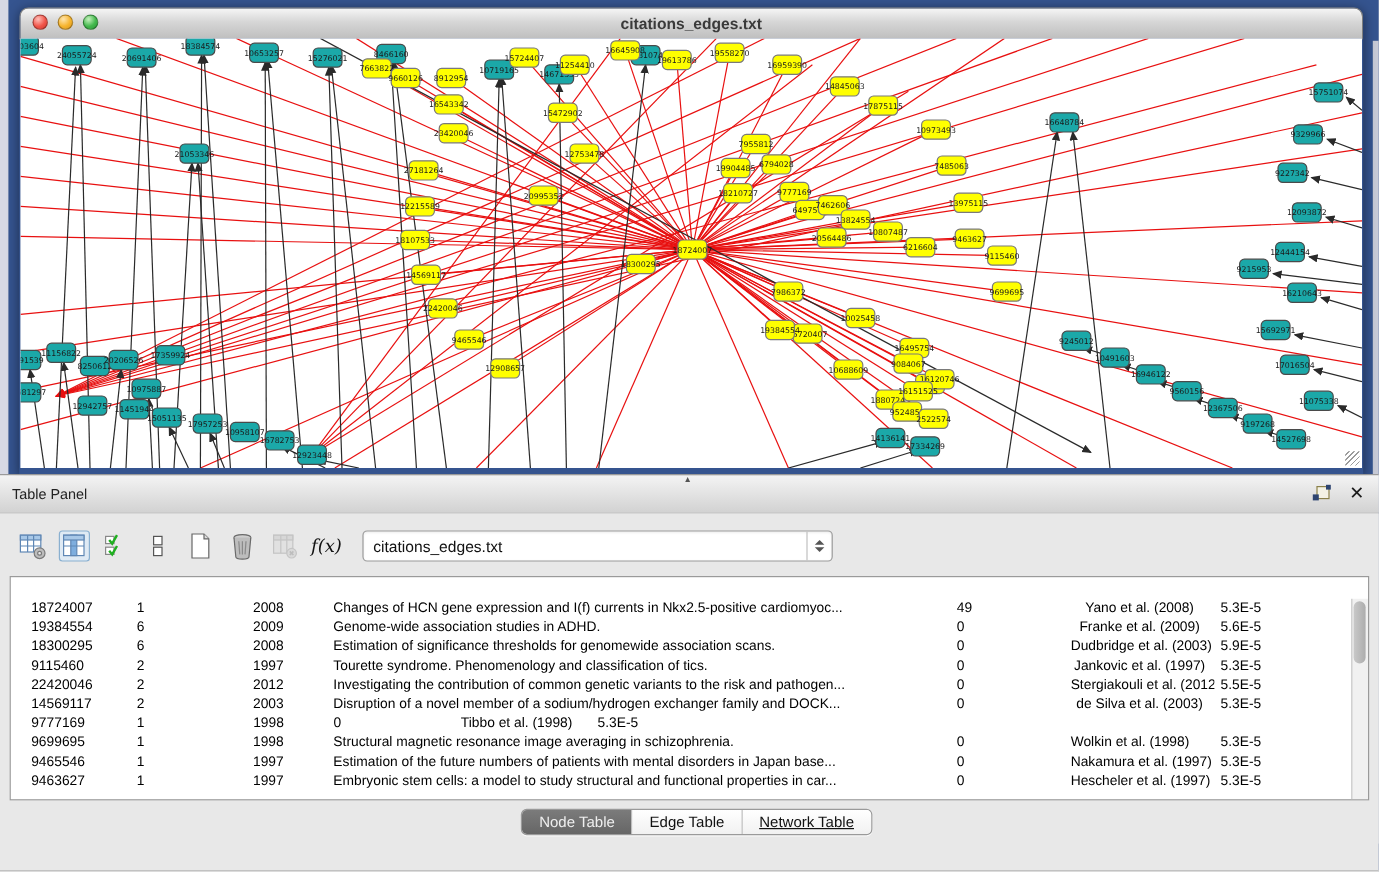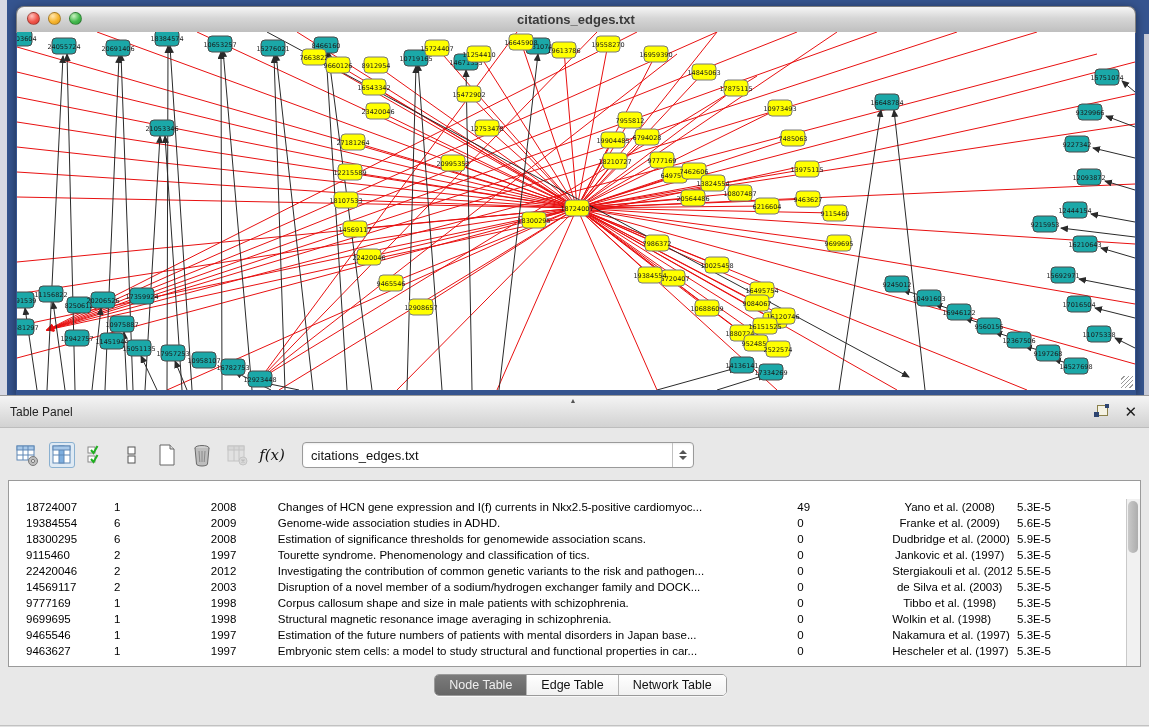--- a/index.html
+++ b/index.html
@@ -75,21 +75,21 @@
   .sort-glyph{font-size:9px;margin-right:2px;}
   .tbody{position:absolute;left:0;top:18px;right:13px;bottom:0;overflow:hidden;}
   .tr{display:flex;height:16px;line-height:16px;font-size:11.5px;color:#000;cursor:default;}
   .td{box-sizing:border-box;padding:0 5px;overflow:hidden;white-space:nowrap;}
   .vscroll{position:absolute;right:0;top:18px;bottom:0;width:13px;background:#f1f1f1;border-left:1px solid #c9c9c9;}
   .vthumb{position:absolute;left:1px;top:2px;width:10px;height:52px;border-radius:5px;background:linear-gradient(90deg,#c9c9c9,#adadad);cursor:pointer;}
   
   .tabs{position:absolute;left:0;right:12px;top:246px;display:flex;justify-content:center;margin-left:24px;}
   .seg{display:flex;border:1px solid #9a9a9a;border-radius:5px;overflow:hidden;background:#fff;box-shadow:0 1px 0 rgba(255,255,255,.7);}
   .seg .tab{padding:0 14px;height:20px;line-height:20px;font-size:12.5px;color:#111;border-right:1px solid #b5b5b5;cursor:pointer;background:linear-gradient(#ffffff,#f1f1f1);}
-  .seg .tab:last-child{border-right:none;}
+  .seg .tab:last-child{border-right:none;text-decoration:underline;}
   .seg .tab.active{background:linear-gradient(#7b7b7b,#666666);color:#efefef;}
   
   .statusbar{position:absolute;left:0;top:725px;width:1149px;height:24px;background:#e2e2e2;border-top:1px solid #c2c2c2;display:flex;align-items:center;justify-content:flex-end;}
   .mem-label{font-size:11.5px;color:#222;margin-right:8px;}
   .mem-dot{width:13px;height:13px;border-radius:50%;margin-right:10px;border:1px solid #4a8a3a;background:radial-gradient(circle at 35% 30%,#9fe89a,#3cba45 60%,#2f9a3a);}
 </style>
 </head>
 <body>
 
 <div class="desktop">
@@ -776,21 +776,21 @@
           <div class="td" style="width: 125px; text-align: center;">Franke et al. (2009)</div>
           <div class="td" style="width: 115px;">5.6E-5</div>
         </div>
         <div class="tr">
           <div class="td" style="width: 12px; padding: 0px;"></div>
           <div class="td" style="width: 88px;">18300295</div>
           <div class="td" style="width: 97px;">6</div>
           <div class="td" style="width: 67px;">2008</div>
           <div class="td" style="width: 520px;">Estimation of significance thresholds for genomewide association scans.</div>
           <div class="td" style="width: 95px;">0</div>
-          <div class="td" style="width: 125px; text-align: center;">Dudbridge et al. (2000)</div>
+          <div class="td" style="width: 125px; text-align: center;">Dudbridge et al. (2003)</div>
           <div class="td" style="width: 115px;">5.9E-5</div>
         </div>
         <div class="tr">
           <div class="td" style="width: 12px; padding: 0px;"></div>
           <div class="td" style="width: 88px;">9115460</div>
           <div class="td" style="width: 97px;">2</div>
           <div class="td" style="width: 67px;">1997</div>
           <div class="td" style="width: 520px;">Tourette syndrome. Phenomenology and classification of tics.</div>
           <div class="td" style="width: 95px;">0</div>
           <div class="td" style="width: 125px; text-align: center;">Jankovic et al. (1997)</div>
@@ -814,21 +814,20 @@
           <div class="td" style="width: 520px;">Disruption of a novel member of a sodium/hydrogen exchanger family and DOCK...</div>
           <div class="td" style="width: 95px;">0</div>
           <div class="td" style="width: 125px; text-align: center;">de Silva et al. (2003)</div>
           <div class="td" style="width: 115px;">5.3E-5</div>
         </div>
         <div class="tr">
           <div class="td" style="width: 12px; padding: 0px;"></div>
           <div class="td" style="width: 88px;">9777169</div>
           <div class="td" style="width: 97px;">1</div>
           <div class="td" style="width: 67px;">1998</div>
-          <div class="td" style="width: 520px;">Corpus callosum shape and size in male patients with schizophrenia.</div>
           <div class="td" style="width: 95px;">0</div>
           <div class="td" style="width: 125px; text-align: center;">Tibbo et al. (1998)</div>
           <div class="td" style="width: 115px;">5.3E-5</div>
         </div>
         <div class="tr">
           <div class="td" style="width: 12px; padding: 0px;"></div>
           <div class="td" style="width: 88px;">9699695</div>
           <div class="td" style="width: 97px;">1</div>
           <div class="td" style="width: 67px;">1998</div>
           <div class="td" style="width: 520px;">Structural magnetic resonance image averaging in schizophrenia.</div>

